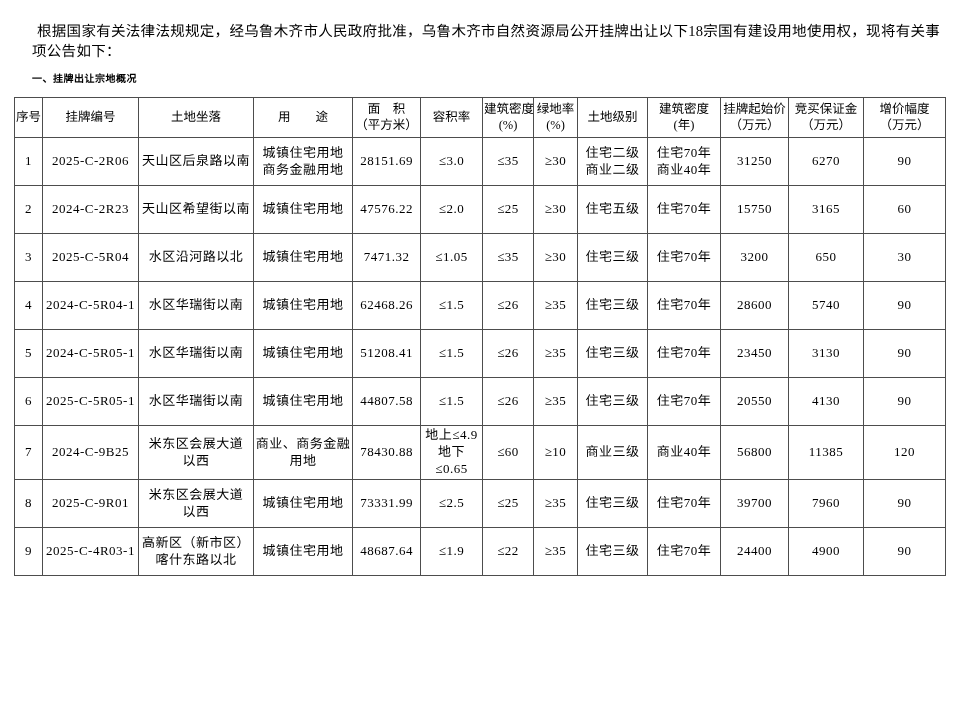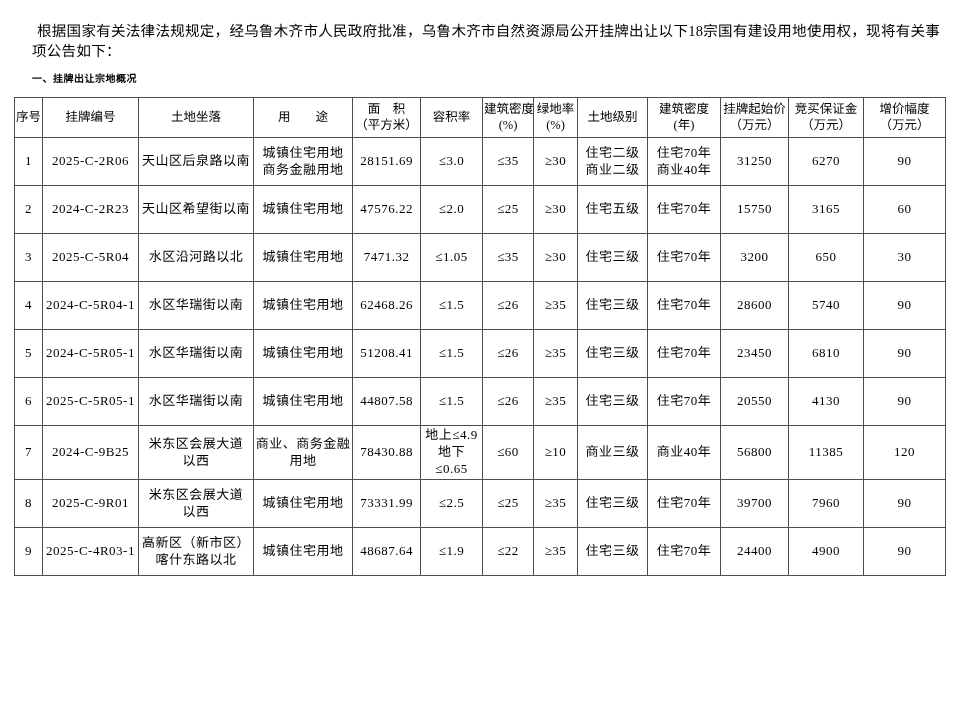--- a/index.html
+++ b/index.html
@@ -190,21 +190,21 @@
           <td>2024-C-5R05-1</td>
           <td>水区华瑞街以南</td>
           <td>城镇住宅用地</td>
           <td>51208.41</td>
           <td>≤1.5</td>
           <td>≤26</td>
           <td>≥35</td>
           <td>住宅三级</td>
           <td>住宅70年</td>
           <td>23450</td>
-          <td>6810</td>
+          <td>3130</td>
           <td>90</td>
         </tr>
         <tr>
           <td>6</td>
           <td>2025-C-5R05-1</td>
           <td>水区华瑞街以南</td>
           <td>城镇住宅用地</td>
           <td>44807.58</td>
           <td>≤1.5</td>
           <td>≤26</td>

